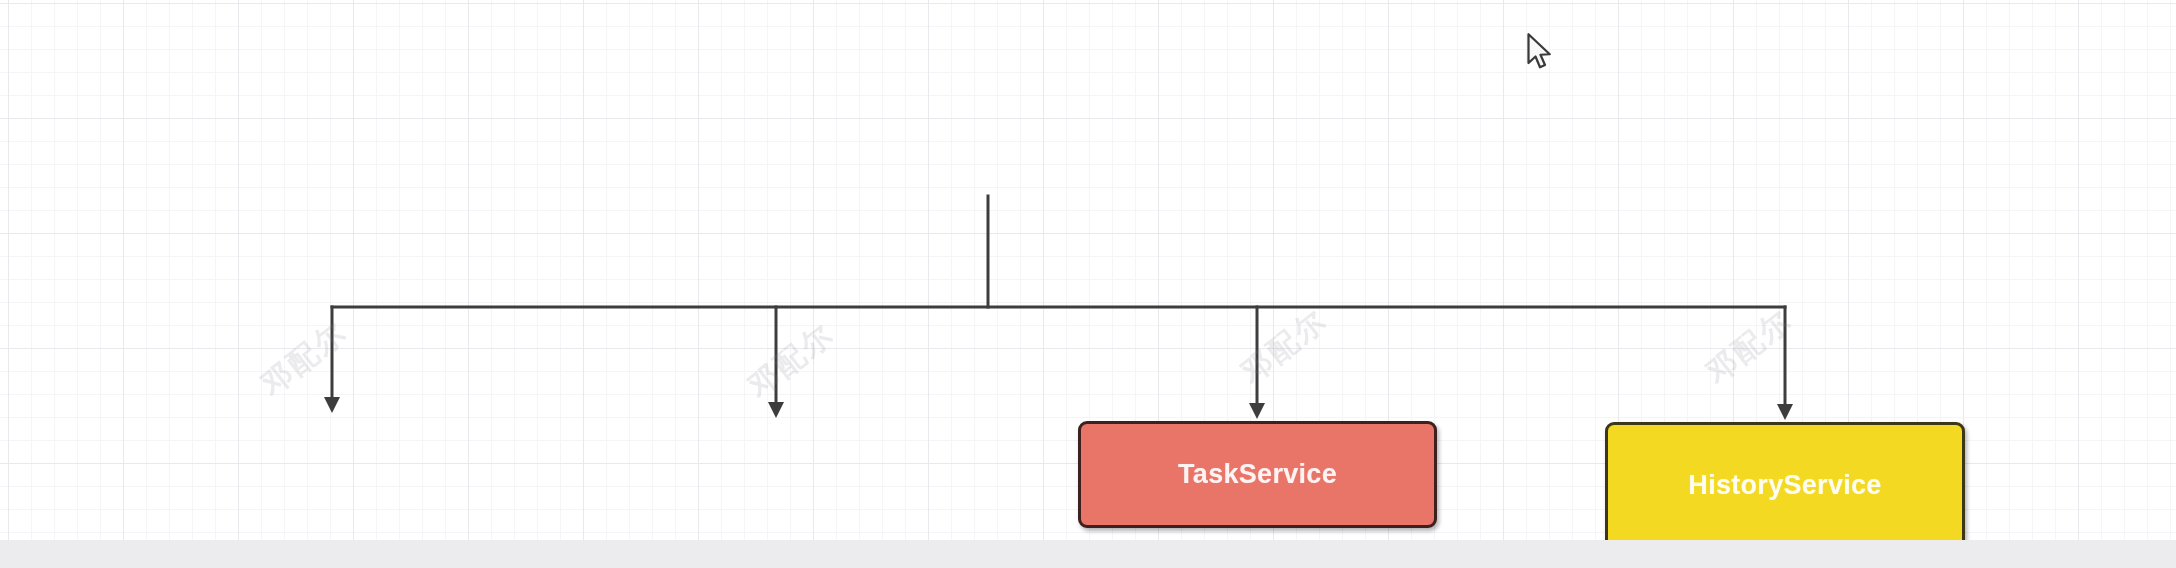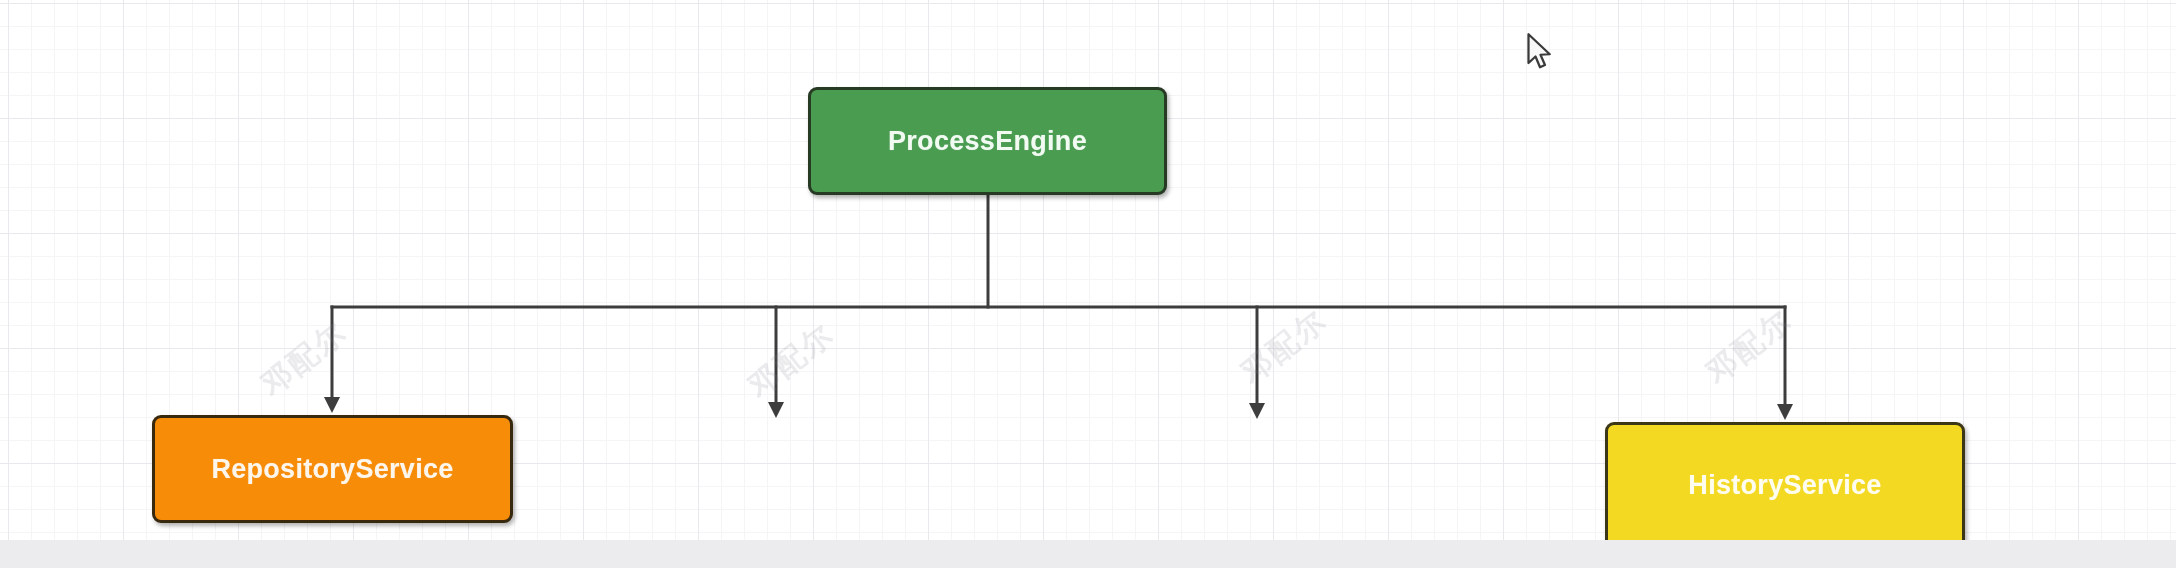--- a/index.html
+++ b/index.html
@@ -101,29 +101,26 @@
       <polygon points="1249,403 1265,403 1257,419"></polygon>
       <polygon points="1777,404 1793,404 1785,420"></polygon>
     </g>
   </svg>
 
   <div class="watermark wm-1">邓配尔</div>
   <div class="watermark wm-2">邓配尔</div>
   <div class="watermark wm-3">邓配尔</div>
   <div class="watermark wm-4">邓配尔</div>
 
-  <div class="node node-process-engine" style="background: rgb(74, 156, 81); border-color: rgb(38, 58, 36); color: rgb(242, 251, 242);">
-    <span class="label">ProcessEngine</span>
-  </div>
-
-  <div class="node node-repository-service" style="background: rgb(247, 140, 9); border-color: rgb(56, 40, 13); color: rgb(253, 246, 236);">
-    <span class="label">RepositoryService</span>
-  </div>
 
 
+
+  <div class="node node-task-service" style="background: rgb(233, 116, 104); border-color: rgb(60, 33, 30); color: rgb(253, 243, 242);">
+    <span class="label">TaskService</span>
+  </div>
 
   <div class="node node-history-service" style="background: rgb(244, 217, 35); border-color: rgb(60, 55, 22); color: rgb(254, 253, 240);">
     <span class="label">HistoryService</span>
   </div>
 
   <svg class="cursor" viewBox="0 0 24 32" xmlns="http://www.w3.org/2000/svg">
     <polygon points="2,1 2,24 7.6,18.8 11.2,27.4 15.2,25.6 11.6,17.4 19,17" fill="#f8f8f8" stroke="#3a3a3a" stroke-width="1.8" stroke-linejoin="round"></polygon>
   </svg>
 
   <div class="bottom-bar" style="background: rgb(236, 236, 238);"></div>

